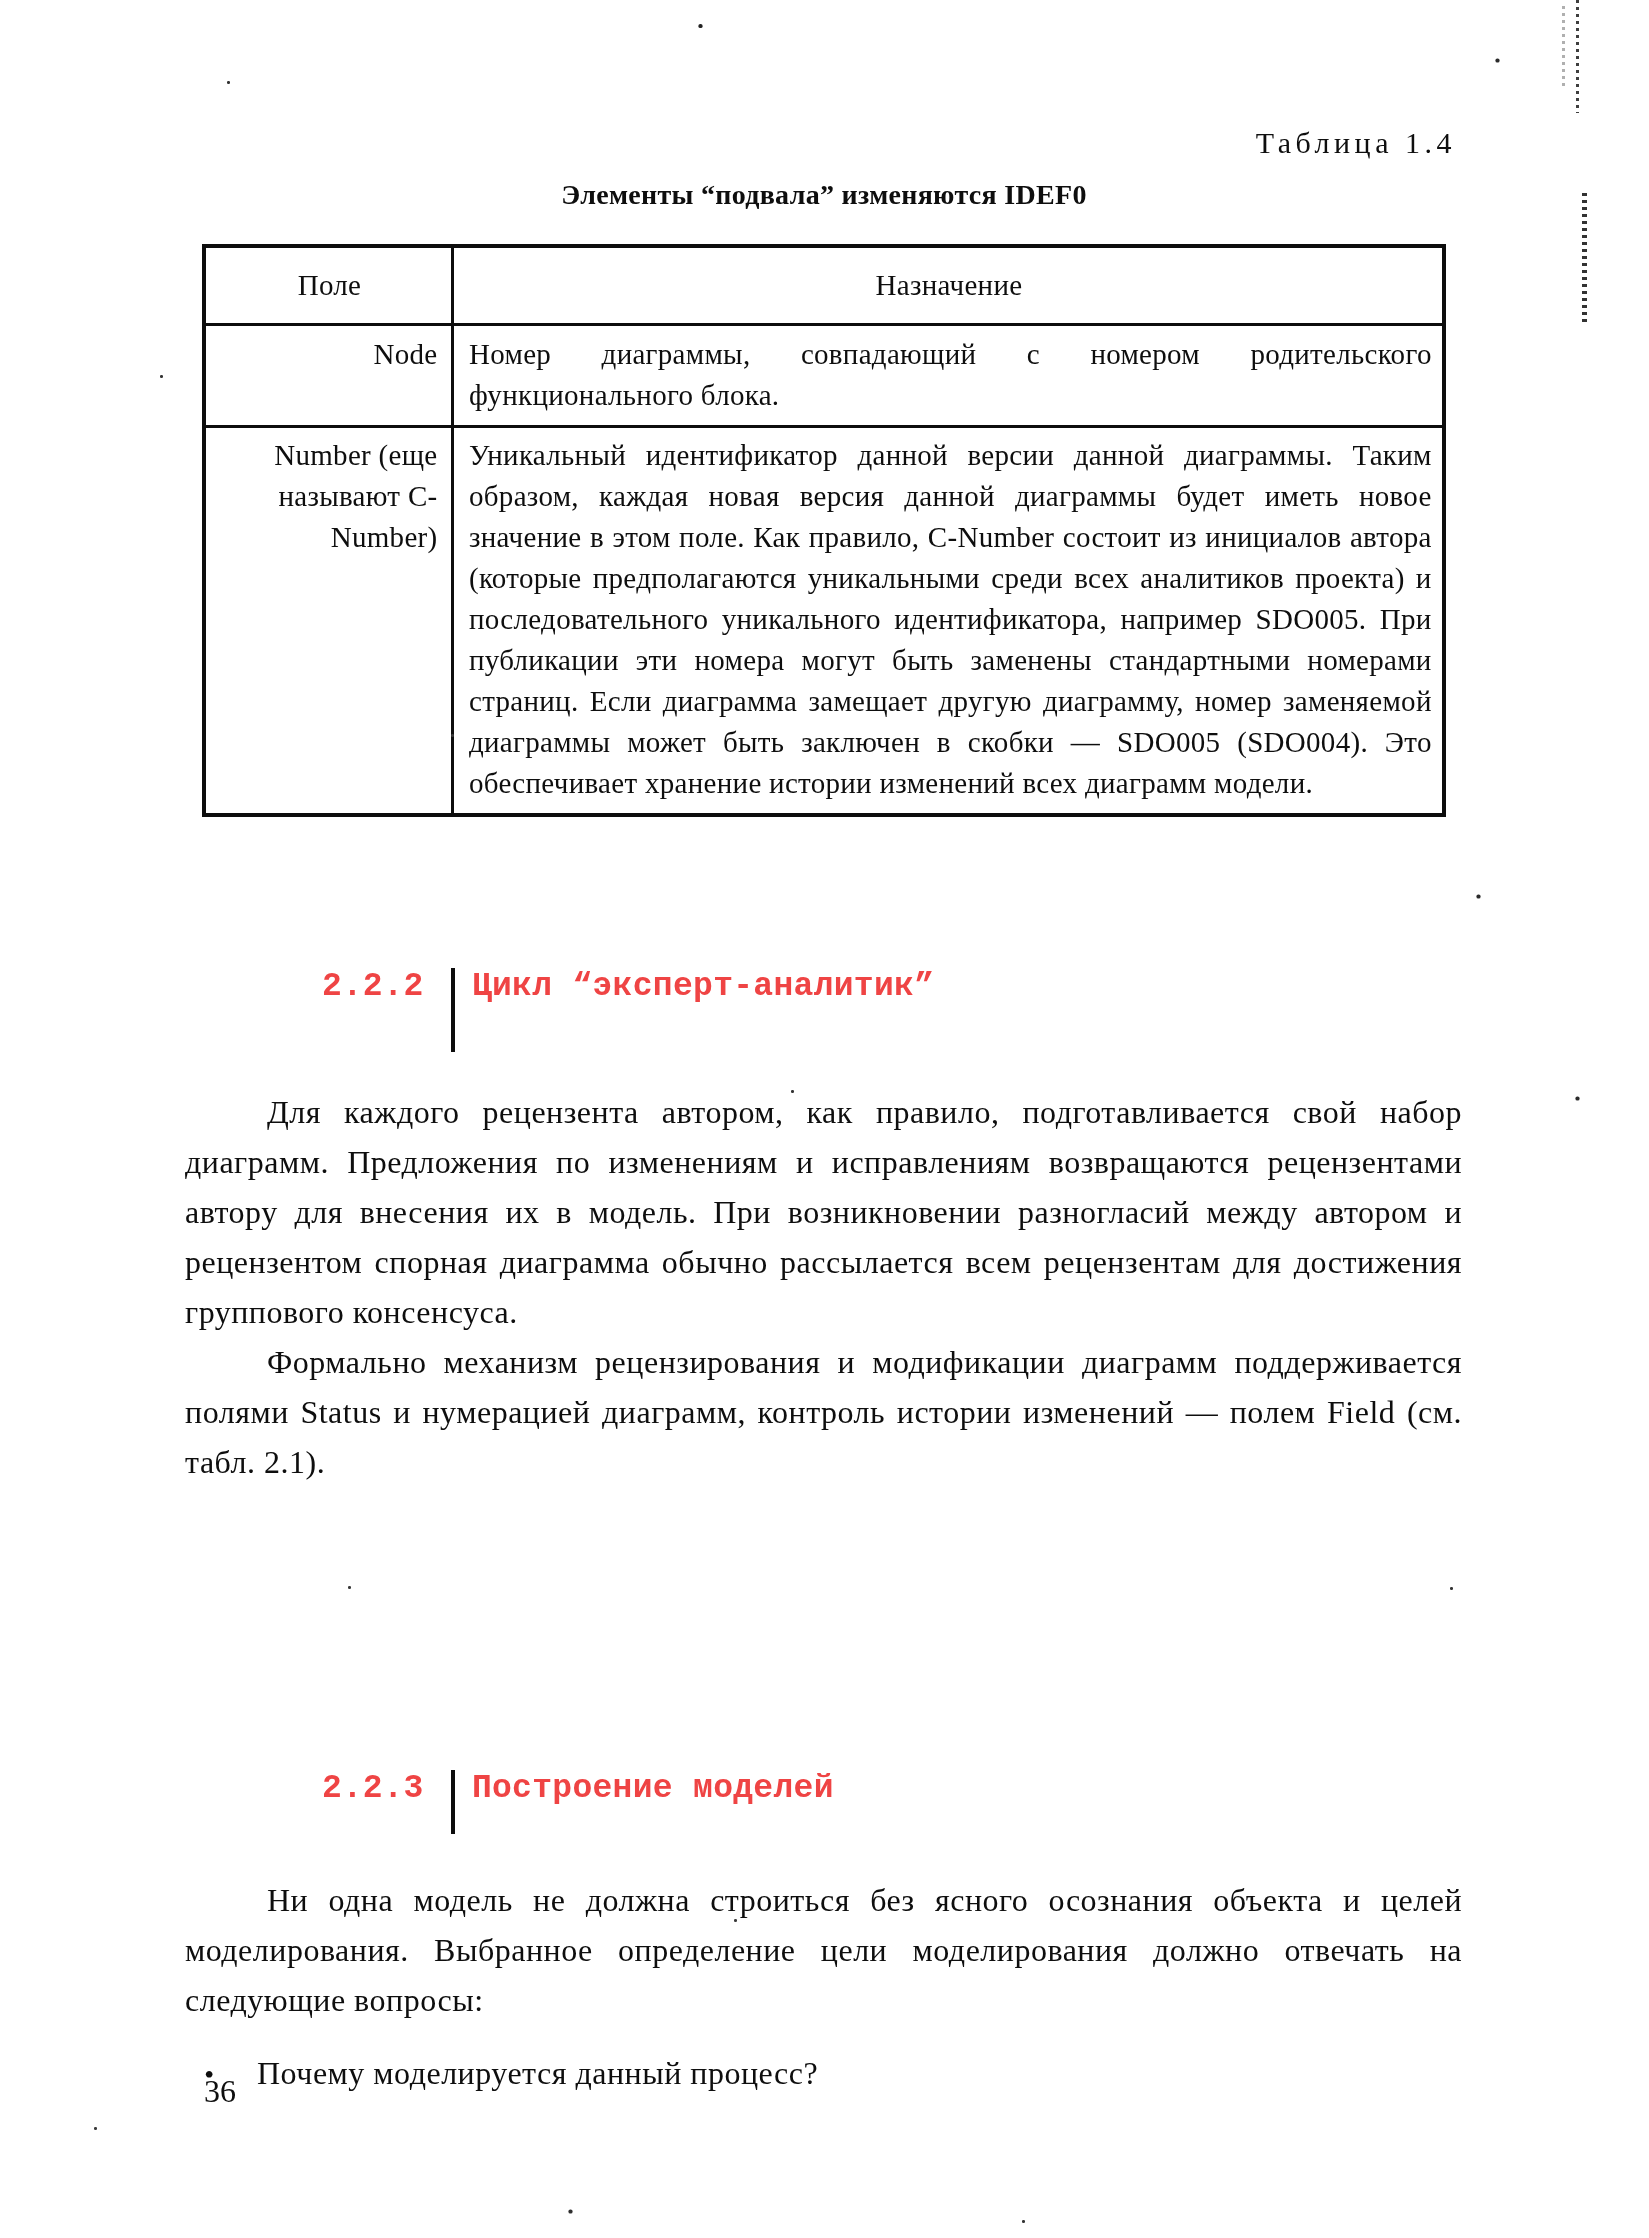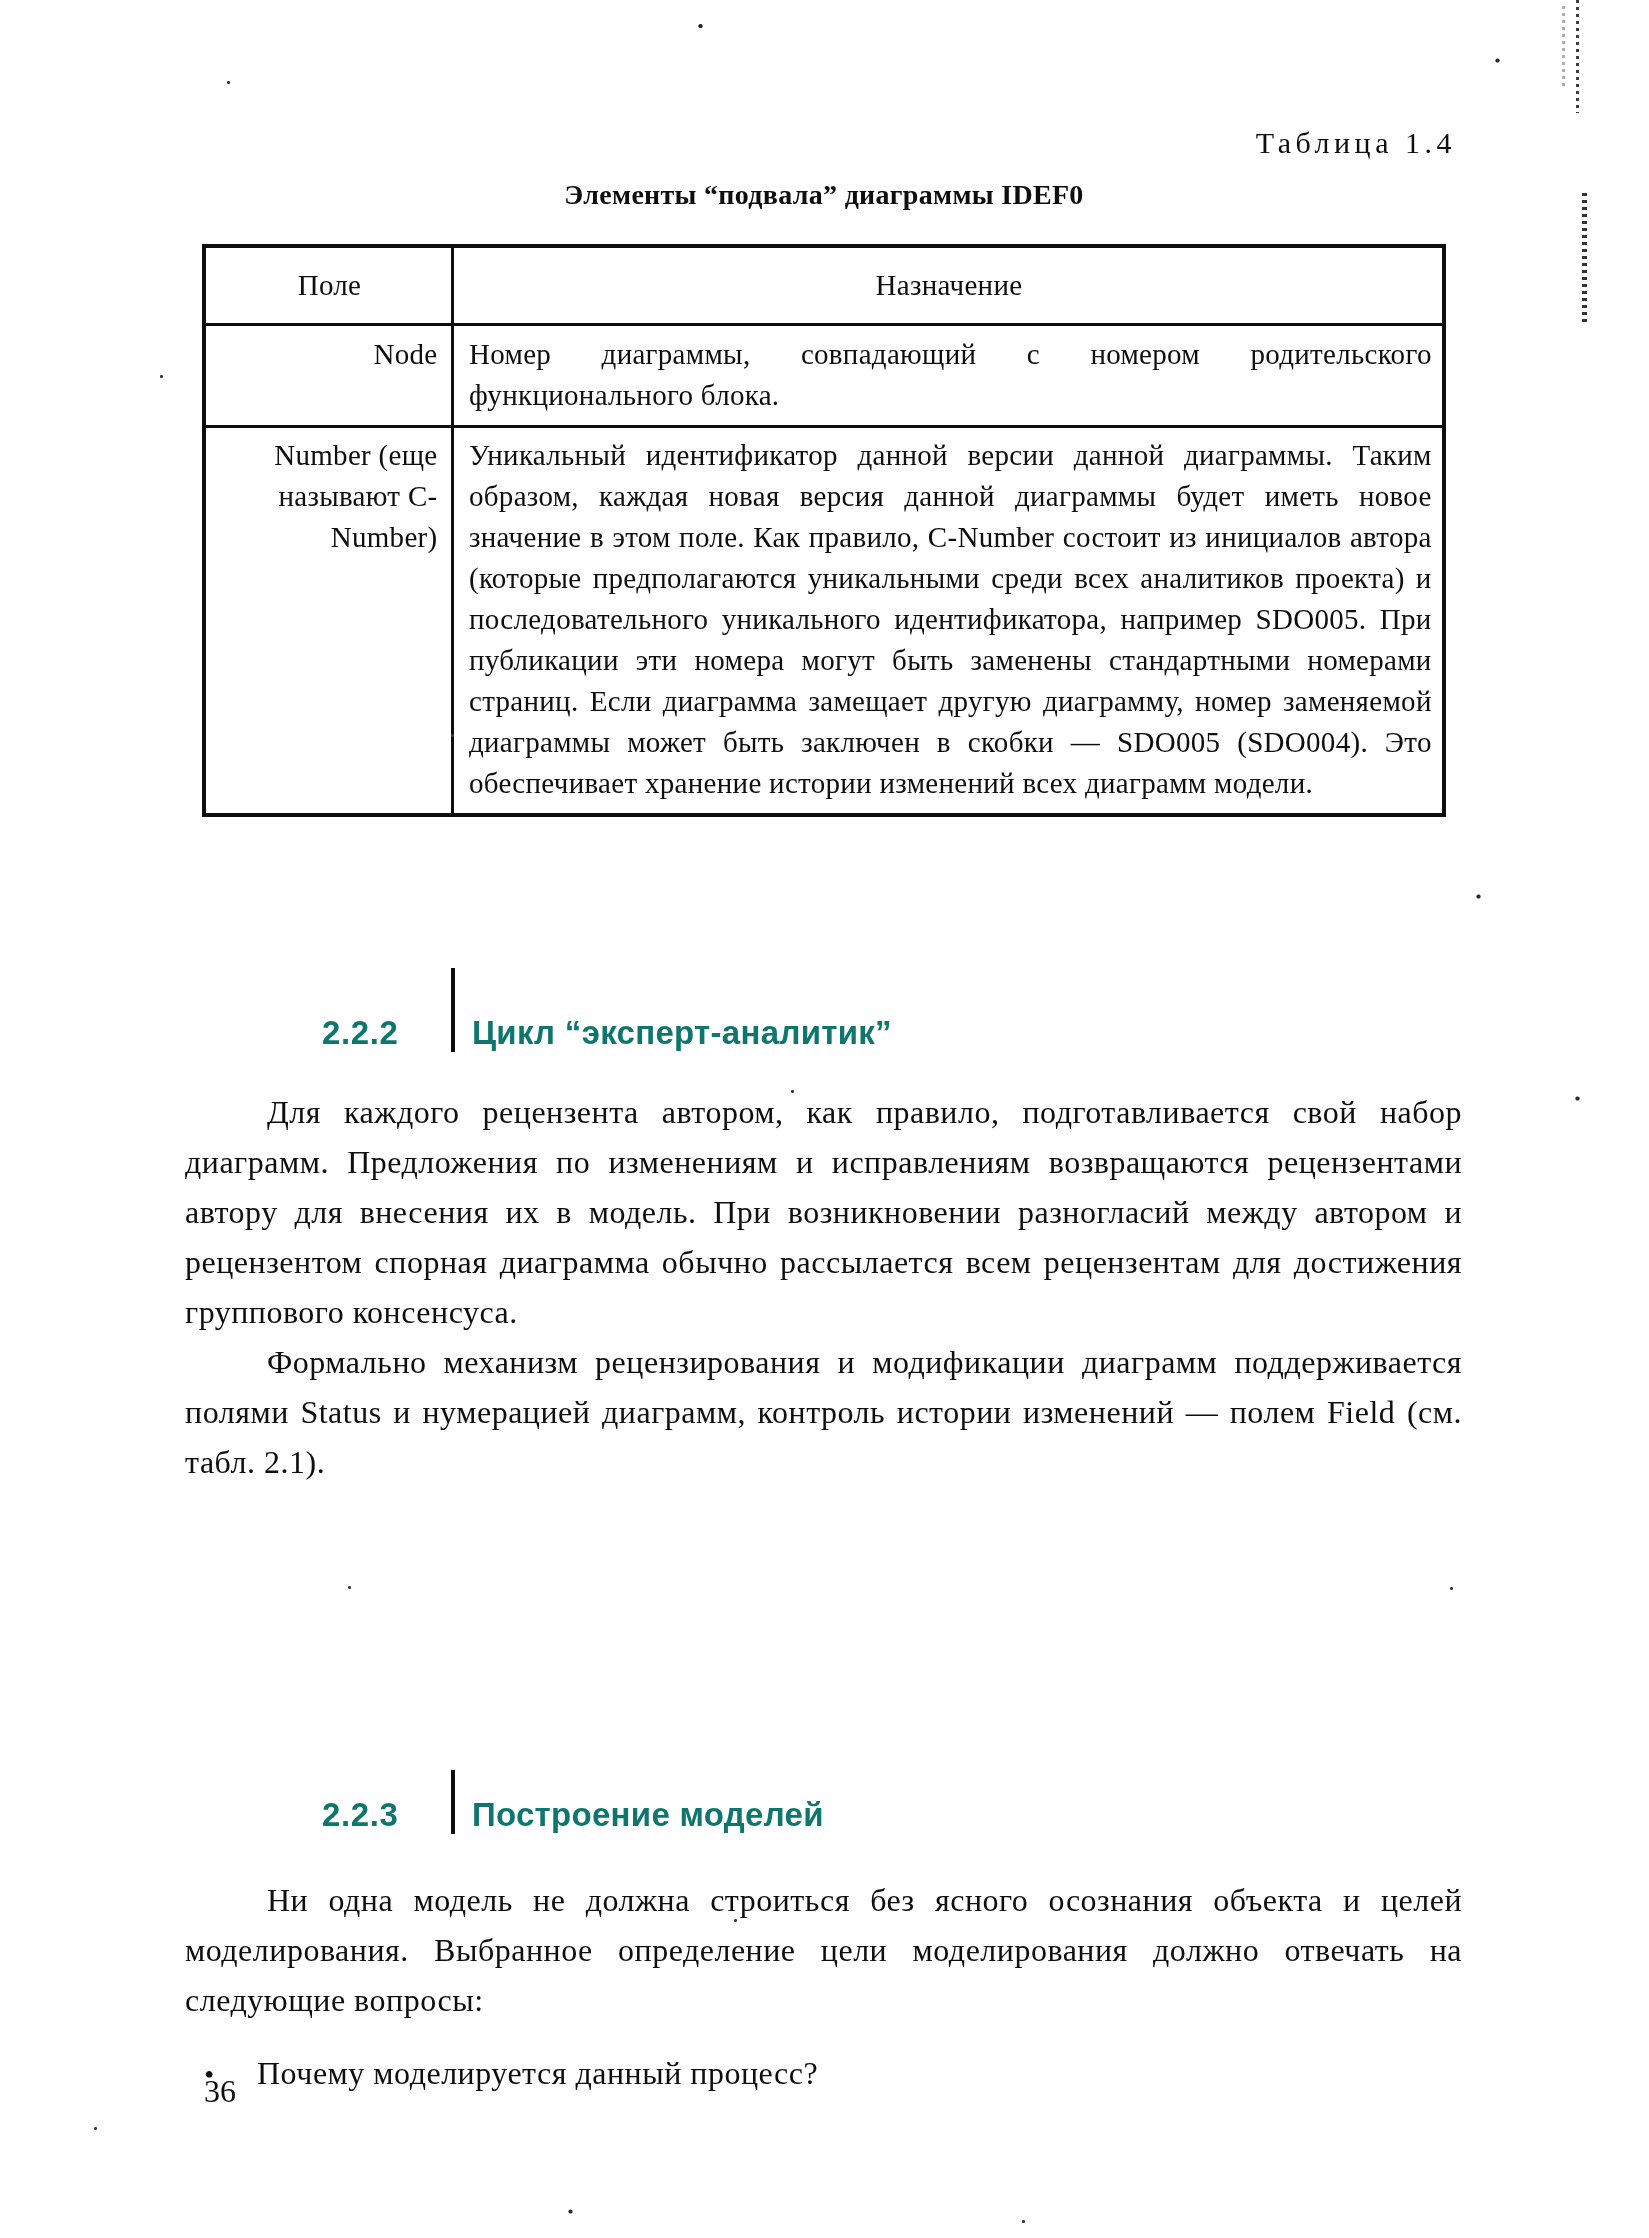--- a/index.html
+++ b/index.html
@@ -59,25 +59,25 @@
   table.idef td.purpose { text-align: justify; padding-right: 10.3px; }
   table.idef td.field   { text-align: right; }
   table.idef tr { border-top: 3.9px solid #0d0d0d; }
   table.idef { border: 4.5px solid #0d0d0d; }
 
   
   .section-heading {
     position: absolute;
     left: 322px;
     display: flex;
-    align-items: flex-end;
-    font-family: Liberation Sans, sans-serif;
+    align-items: flex-start;
+    font-family: Liberation Mono, monospace;
     font-weight: bold;
     font-size: 33px;
-    color: #0f766e;
+    color: #ef4444;
   }
   .section-heading .num  { width: 129px; letter-spacing: 0.6px; }
   .section-heading .bar  { width: 3.9px; align-self: stretch; background: #0d0d0d; }
   .section-heading .ttl  { padding-left: 17px; letter-spacing: 0.3px; white-space: nowrap; }
   #sec-222 { top: 968px; height: 84px; }
   #sec-223 { top: 1770px; height: 64px; }
 
   
   .body-block {
     position: absolute;
@@ -144,21 +144,21 @@
       569px 2210px 0 0.6px #2f2f2f,
       1022px 2220px 0 0 #333,
       94px 2127px 0 0 #3a3a3a;
   }
 </style>
 </head>
 <body>
 
 <div class="table-caption">Таблица 1.4</div>
 
-<div class="table-title">Элементы “подвала” диаграммы IDEF0</div>
+<div class="table-title">Элементы “подвала” изменяются IDEF0</div>
 
 <table class="idef">
   <colgroup>
     <col style="width: 248px;">
     <col>
   </colgroup>
   <tbody>
       <tr>
     <th>Поле</th>
     <th>Назначение</th>

